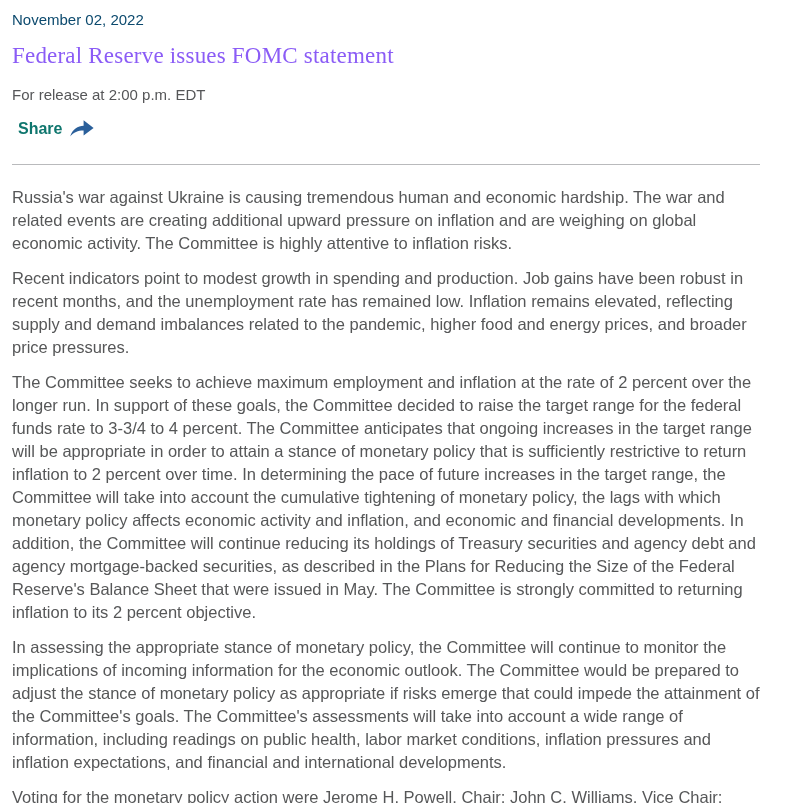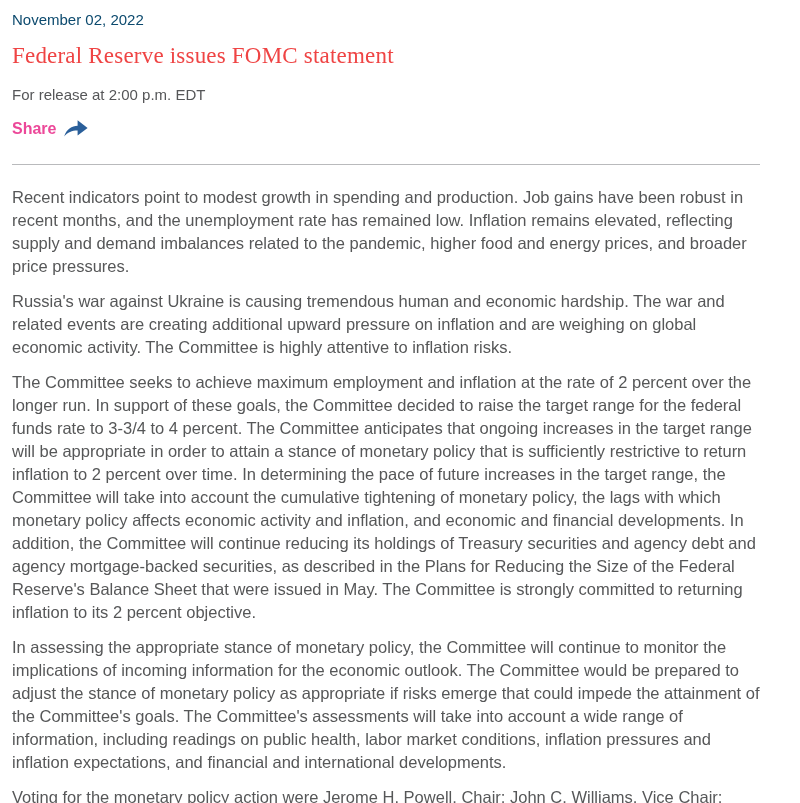--- a/index.html
+++ b/index.html
@@ -18,40 +18,41 @@
     color: #0c4a6e;
     font-size: 15px;
     line-height: 20px;
     margin-bottom: 12px;
   }
   .title {
     font-family: "Liberation Serif", serif;
     font-weight: 400;
     font-size: 23px;
     line-height: 28px;
-    color: #ef4444;
+    color: #8b5cf6;
     margin-bottom: 14px;
     letter-spacing: 0.2px;
   }
   .release-line {
     color: #555658;
     font-size: 15px;
     line-height: 21px;
     margin-bottom: 14px;
   }
   .share {
     display: inline-flex;
     align-items: center;
     gap: 7px;
-    color: #ec4899;
+    color: #0f766e;
     font-size: 16px;
     font-weight: 700;
     cursor: pointer;
     text-decoration: none;
     margin-bottom: 6px;
+    margin-left: 6px;
   }
   .share-icon { display: inline-flex; align-items: center; }
   .share-icon svg { display: block; }
   .divider {
     border: none;
     border-top: 1px solid #b9babc;
     margin: 20px 0 0 0;
     width: 748px;
   }
   .article {
@@ -81,20 +82,20 @@
     <span class="share-icon">
       <svg width="26" height="19" viewBox="0 0 26 19" aria-hidden="true">
         <path d="M1.2 17.5 C3.2 10.2 9.0 6.9 14.6 6.8 L14.6 1.2 L24.6 9.0 L14.6 16.6 L14.6 11.4 C9.4 11.3 4.6 13.0 1.2 17.5 Z" fill="#2a5f9a"></path>
       </svg>
     </span>
   </a>
 
   <hr class="divider">
 
   <div class="article">
+      <p>Russia's war against Ukraine is causing tremendous human and economic hardship. The war and related events are creating additional upward pressure on inflation and are weighing on global economic activity. The Committee is highly attentive to inflation risks.</p>
       <p>Recent indicators point to modest growth in spending and production. Job gains have been robust in recent months, and the unemployment rate has remained low. Inflation remains elevated, reflecting supply and demand imbalances related to the pandemic, higher food and energy prices, and broader price pressures.</p>
-      <p>Russia's war against Ukraine is causing tremendous human and economic hardship. The war and related events are creating additional upward pressure on inflation and are weighing on global economic activity. The Committee is highly attentive to inflation risks.</p>
       <p>The Committee seeks to achieve maximum employment and inflation at the rate of 2 percent over the longer run. In support of these goals, the Committee decided to raise the target range for the federal funds rate to 3-3/4 to 4 percent. The Committee anticipates that ongoing increases in the target range will be appropriate in order to attain a stance of monetary policy that is sufficiently restrictive to return inflation to 2 percent over time. In determining the pace of future increases in the target range, the Committee will take into account the cumulative tightening of monetary policy, the lags with which monetary policy affects economic activity and inflation, and economic and financial developments. In addition, the Committee will continue reducing its holdings of Treasury securities and agency debt and agency mortgage-backed securities, as described in the Plans for Reducing the Size of the Federal Reserve's Balance Sheet that were issued in May. The Committee is strongly committed to returning inflation to its 2 percent objective.</p>
       <p>In assessing the appropriate stance of monetary policy, the Committee will continue to monitor the implications of incoming information for the economic outlook. The Committee would be prepared to adjust the stance of monetary policy as appropriate if risks emerge that could impede the attainment of the Committee's goals. The Committee's assessments will take into account a wide range of information, including readings on public health, labor market conditions, inflation pressures and inflation expectations, and financial and international developments.</p>
       <p>Voting for the monetary policy action were Jerome H. Powell, Chair; John C. Williams, Vice Chair; Michael S. Barr; Michelle W. Bowman; Lael Brainard; James Bullard; Susan M. Collins; Lisa D. Cook; Esther L. George; Philip N. Jefferson; Loretta J. Mester; and Christopher J. Waller.</p>
     </div>
 
 </div>
 
 </body></html>

